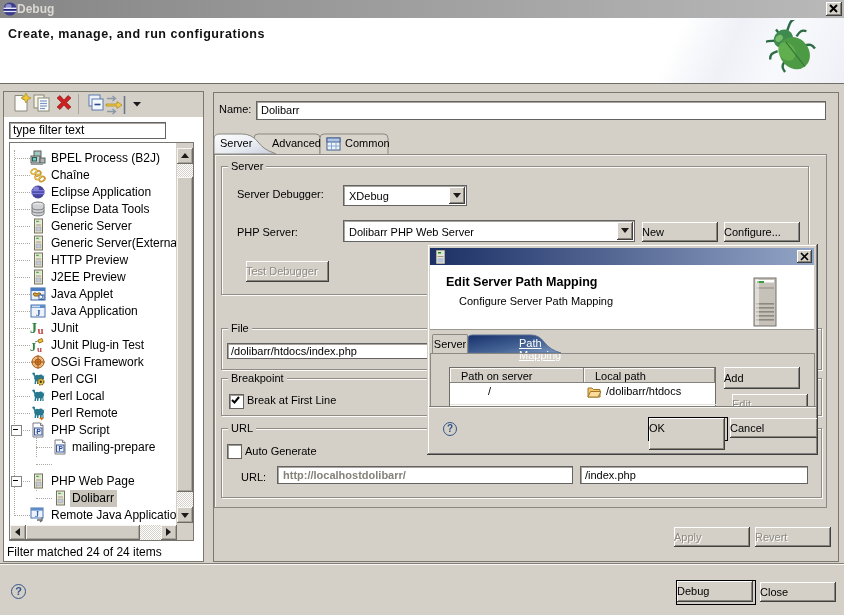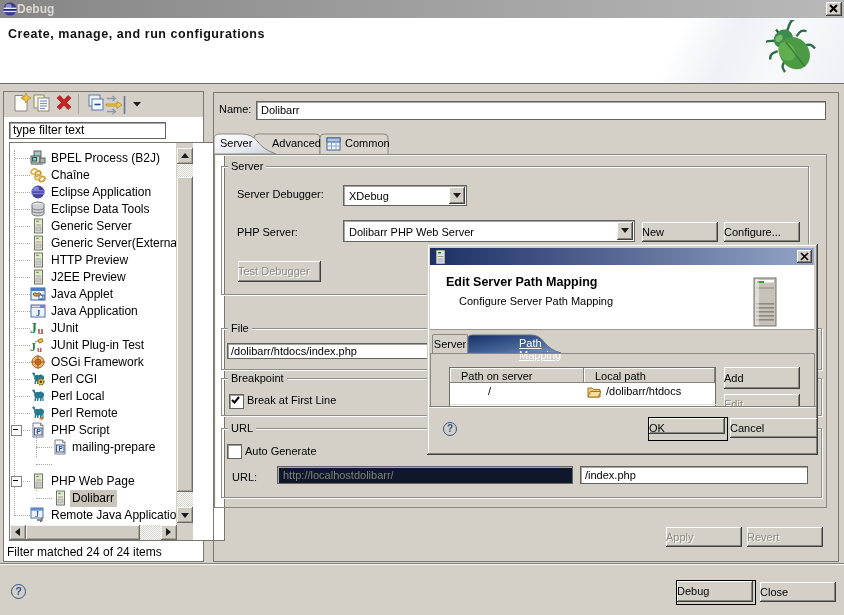--- a/index.html
+++ b/index.html
@@ -2,26 +2,26 @@
 <html><head>
 <meta charset="utf-8">
 <style>
   html,body{margin:0;padding:0;}
   body{width:844px;height:615px;position:relative;overflow:hidden;
        background:#d4d0c8;font-family:"Liberation Sans",sans-serif;font-size:11px;color:#000;}
   .abs{position:absolute;}
   
   .btn{position:absolute;background:#d4d0c8;text-align:left;
        box-shadow:inset -1px -1px 0 #404040, inset 1px 1px 0 #ffffff, inset -2px -2px 0 #87847c, inset 2px 2px 0 #d4d0c8;}
-  .btn.dis{color:#8e8a82;text-shadow:1px 1px 0 #ffffff;}
+  .btn.dis{color:#8e8a82;text-shadow:1px 1px 0 #ffffff;margin-left:8px;}
   .focusring{position:absolute;border:1px solid #000;}
   
   .field{position:absolute;background:#fff;border:1px solid #636363;
          box-shadow:inset 1px 1px 0 #a9a59d;}
-  .field.gray{background:#0f172a;color:#858279;}
+  .field.gray{background:#ffffff;color:#858279;font-weight:bold;}
   
   .group{position:absolute;border:1px solid #8f8d85;box-shadow:1px 1px 0 #fcfbf8, inset 1px 1px 0 #fcfbf8;}
   .legend{position:absolute;top:-7px;left:6px;background:#d4d0c8;padding:0 3px;line-height:13px;}
   .lbl{position:absolute;white-space:nowrap;}
   
   .cb{position:absolute;width:13px;height:13px;background:#fff;border:1px solid #63625e;
       box-shadow:inset 1px 1px 0 #9c9a94;}
   
   .sbface{position:absolute;background:#d0ccc4;
       box-shadow:inset -1px -1px 0 #6e6c66, inset 1px 1px 0 #f6f5f2, inset -2px -2px 0 #a8a49c;}
@@ -125,21 +125,21 @@
 
   <path d="M126 10 L134 10 L130 14.5 Z" fill="#1a1a1a"></path>
   </g>
  </svg>
 </div>
 
 <div class="abs" style="left:4px;top:117px;width:199px;height:444px;background:#fff;"></div>
 
 <div class="field" style="left:9px;top:122px;width:157px;height:17px;box-sizing:border-box;line-height:15px;padding-left:3px;font-size:12px;">type filter text</div>
 
-<div class="abs" id="treebox" style="left:9px;top:142px;width:216px;height:399px;border:1px solid #777770;box-sizing:border-box;background:#fff;overflow:hidden;">
+<div class="abs" id="treebox" style="left:9px;top:142px;width:185px;height:399px;border:1px solid #777770;box-sizing:border-box;background:#fff;overflow:hidden;">
 <div class="abs" style="left:4px;top:7px;width:1px;height:366px;border-left:1px dotted #adaaa2;"></div>
 <div class="abs" style="left:5px;top:15px;width:15px;height:1px;border-top:1px dotted #adaaa2;"></div>
 <div class="row" style="left:0;top:7px;width:167px;overflow:hidden;">
       <svg style="left:20px;" width="16" height="16" viewBox="0 0 16 16">
         <rect x="4" y="1" width="7" height="6" fill="#b8bcba" stroke="#55605c"></rect>
         <rect x="5.5" y="2.5" width="3" height="2.5" fill="#7fd8cc"></rect>
         <rect x="1" y="6" width="9" height="7" fill="#c8ccca" stroke="#55605c"></rect>
         <rect x="2.5" y="7.5" width="4" height="3.5" fill="#6fd0c4" stroke="#2d5a54"></rect>
         <rect x="10" y="8" width="5" height="5" fill="#b0b4b2" stroke="#55605c"></rect>
         <rect x="1" y="13" width="12" height="2" fill="#9aa09d"></rect>
@@ -440,21 +440,21 @@
       <path d="M2 5 L4.5 7.5 L9 2" stroke="#000" stroke-width="2" fill="none"></path>
     </svg>
 </div>
 <div class="lbl" style="left:247px;top:394px;">Break at First Line</div>
 
 <div class="group" style="left:221px;top:428px;width:599px;height:68px;">
   <div class="legend">URL</div>
 </div>
 <div class="cb" style="left:227px;top:444px;"></div>
 <div class="lbl" style="left:245px;top:445px;">Auto Generate</div>
-<div class="lbl" style="left:232px;top:471px;">URL:</div>
+<div class="lbl" style="left:241px;top:471px;">URL:</div>
 <div class="field gray" style="left:277px;top:466px;width:296px;height:18px;box-sizing:border-box;line-height:16px;padding-left:5px;">http://localhostdolibarr/</div>
 <div class="field" style="left:580px;top:466px;width:228px;height:18px;box-sizing:border-box;line-height:16px;padding-left:4px;">/index.php</div>
 
 <div class="btn dis" style="left:666px;top:527px;width:76px;height:20px;line-height:20px;">Apply</div>
 <div class="btn dis" style="left:747px;top:527px;width:76px;height:20px;line-height:20px;">Revert</div>
 
 <div class="abs" style="left:0;top:563px;width:844px;height:1px;background:#827f76;"></div>
 <div class="abs" style="left:0;top:564px;width:844px;height:1px;background:#f8f7f4;"></div>
 <div class="abs" style="left:11px;top:584px;width:15px;height:15px;border:1px solid #33558a;border-radius:50%;box-sizing:border-box;color:#33558a;font-weight:bold;font-size:11px;text-align:center;line-height:13px;">?</div>
 <div class="focusring" style="left:676px;top:580px;width:78px;height:23px;"></div>
@@ -534,15 +534,15 @@
 
     <div class="btn" style="left:293px;top:13px;width:76px;height:22px;line-height:22px;">Add</div>
     <div class="btn dis" style="left:293px;top:40px;width:76px;height:22px;line-height:20px;">Edit</div>
   </div>
 
   <div class="abs" style="left:2px;top:162px;width:387px;height:1px;background:#807d75;"></div>
   <div class="abs" style="left:2px;top:163px;width:387px;height:1px;background:#f6f5f1;"></div>
 
   <div class="abs" style="left:16px;top:178px;width:14px;height:14px;border:1px solid #33558a;border-radius:50%;box-sizing:border-box;color:#33558a;font-weight:bold;font-size:10px;text-align:center;line-height:12px;">?</div>
   <div class="focusring" style="left:221px;top:173px;width:78px;height:22px;"></div>
-  <div class="btn" style="left:222px;top:174px;width:76px;height:16px;line-height:20px;">OK</div>
+  <div class="btn" style="left:222px;top:174px;width:76px;height:32px;line-height:20px;">OK</div>
   <div class="btn" style="left:303px;top:174px;width:88px;height:20px;line-height:20px;">Cancel</div>
 </div>
 
 </body></html>

